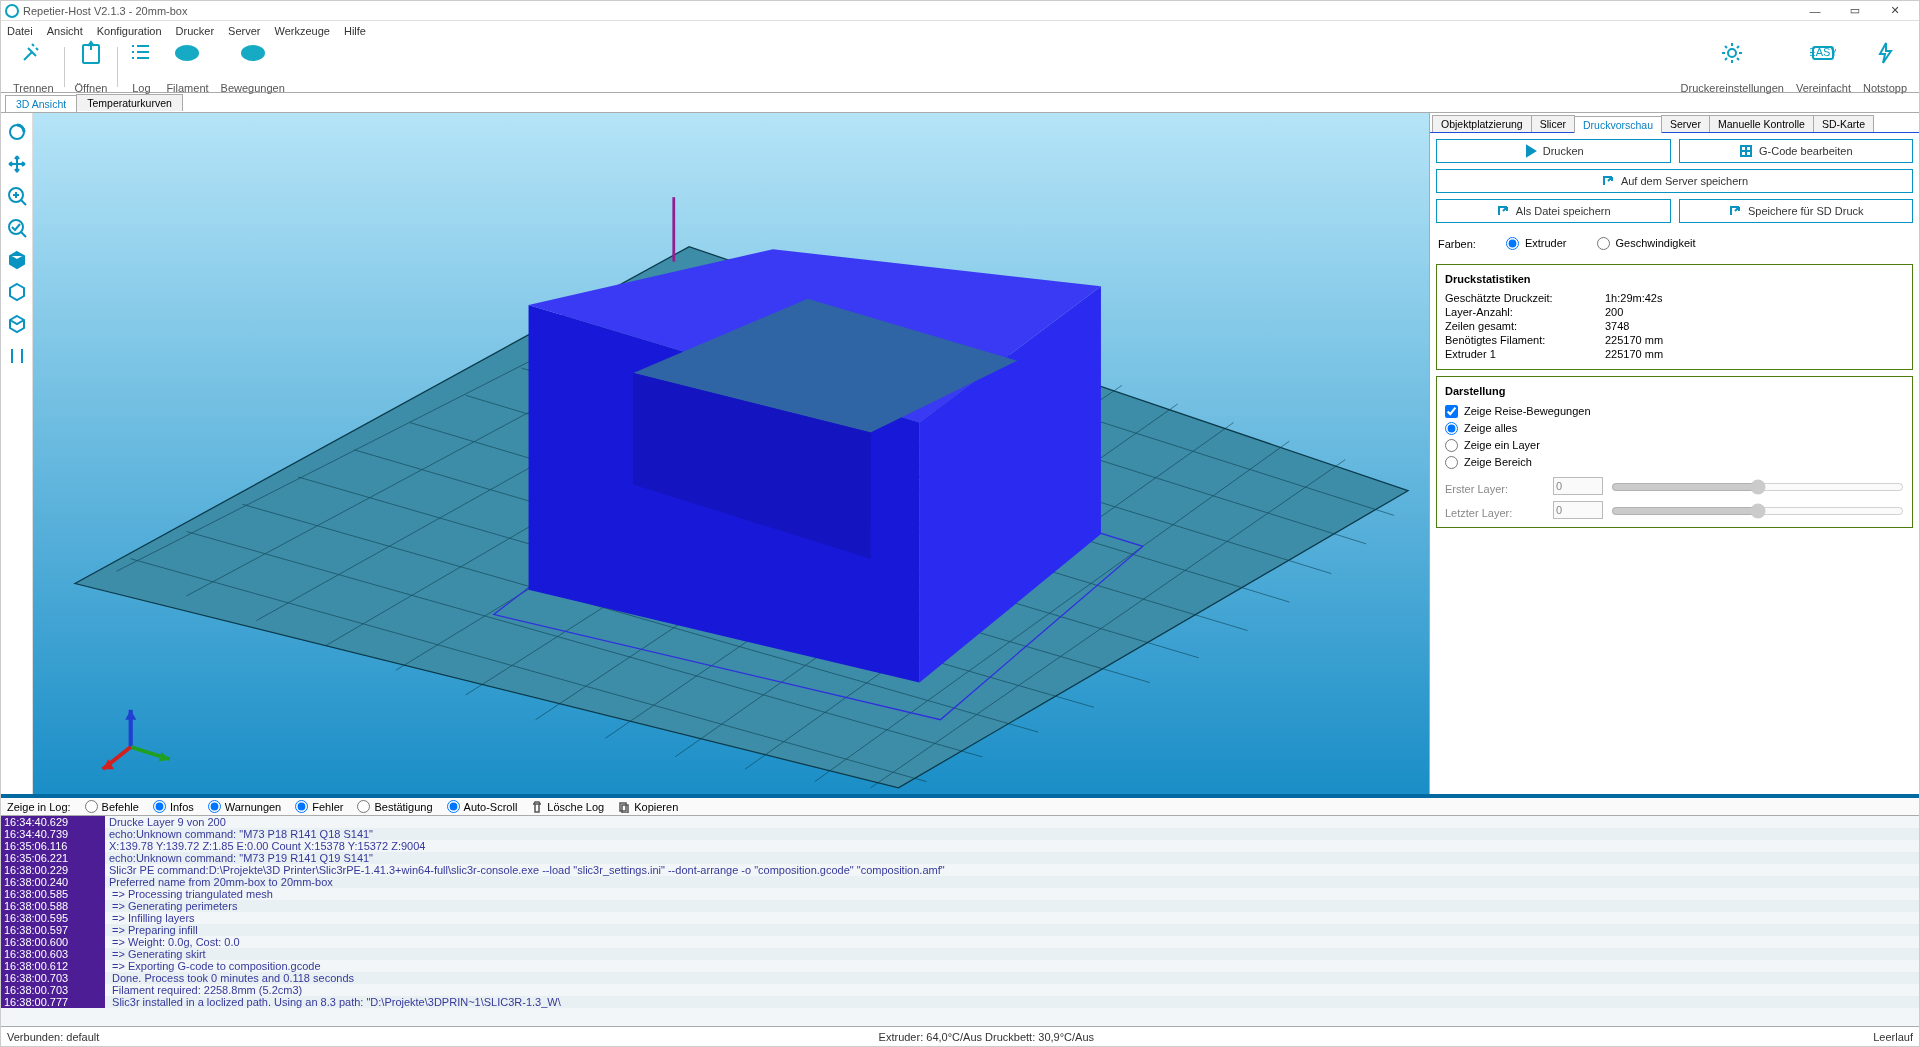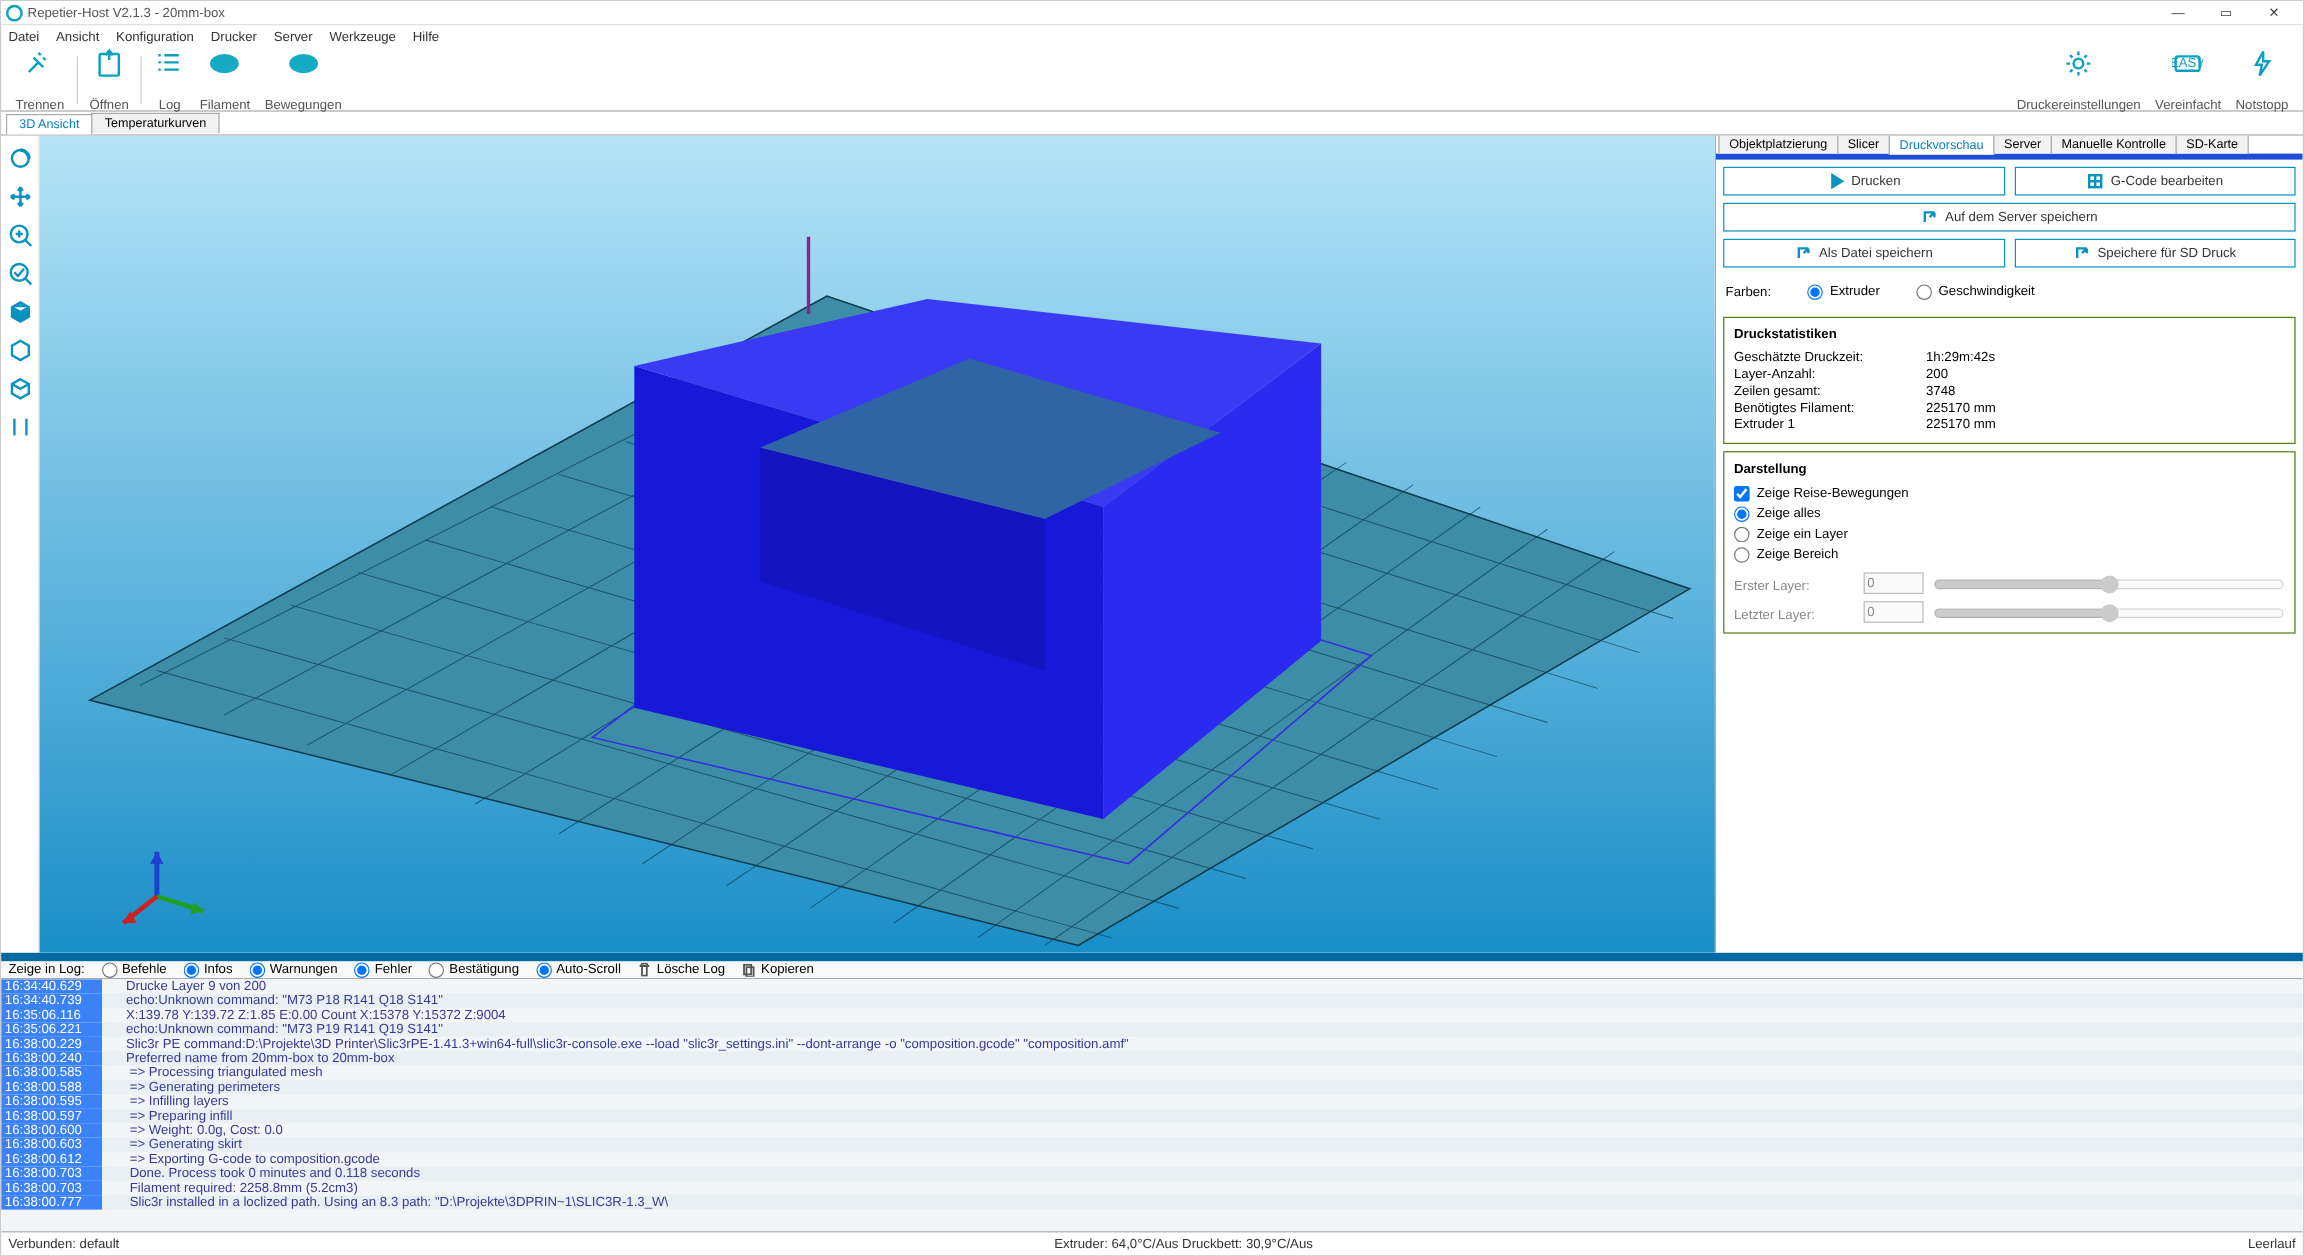--- a/index.html
+++ b/index.html
@@ -20,46 +20,46 @@
 .subtabs{height:20px;display:flex;align-items:center;padding-left:4px;border-bottom:1px solid #aaa}
 .subtab{padding:2px 10px;border:1px solid #aaa;border-bottom:none;background:#f2f2f2;margin-right:-1px;cursor:pointer;font-size:10.5px}
 .subtab.active{background:#fff;color:#0a80c0;position:relative;top:1px}
 .mainrow{flex:1;display:flex;overflow:hidden}
 .leftstrip{width:32px;background:#fff;border-right:1px solid #ddd;display:flex;flex-direction:column;align-items:center;gap:10px;padding-top:8px}
 .leftstrip svg{width:22px;height:22px;stroke:#0993c0;fill:none;stroke-width:2;cursor:pointer}
 .leftstrip .on{fill:#0993c0}
 .viewport{flex:1;background:linear-gradient(#b5e4f7,#1a8ec7);position:relative}
 .viewport svg{width:100%;height:100%}
 .rightpanel{width:490px;border-left:1px solid #aaa;display:flex;flex-direction:column;overflow:hidden}
-.rtabs{height:20px;display:flex;align-items:flex-end;border-bottom:5px solid #1d4ed8;padding-left:2px}
+.rtabs{height:20px;display:flex;align-items:flex-end;border-bottom:1px solid #1d4ed8;padding-left:2px}
 .rtab{padding:2px 8px;border:1px solid #aaa;border-bottom:none;background:#f2f2f2;margin-right:-1px;cursor:pointer;font-size:10.5px}
 .rtab.active{background:#fff;color:#0a80c0;position:relative;top:1px}
 .rbody{flex:1;padding:6px;overflow:auto}
 .btnrow{display:flex;gap:8px;margin-bottom:6px}
 .btnrow .btn{flex:1;height:24px;border:1px solid #0993c0;color:#333;display:flex;align-items:center;justify-content:center;gap:6px;cursor:pointer;background:#fff}
 .btnrow .btn svg{width:14px;height:14px;stroke:#0993c0;fill:none;stroke-width:2}
 .btn.full{width:100%}
 .radiorow{display:flex;align-items:center;gap:30px;padding:6px 2px}
 .group{border:1px solid #4d7c0f;margin-top:6px;padding:8px}
 .group h4{font-size:11px;font-weight:bold;margin-bottom:6px}
 .statrow{display:flex;padding:1px 0}
 .statrow .k{width:160px}
 .opt{display:flex;align-items:flex-start;gap:6px;padding:2px 0}
 .layrow{display:flex;align-items:flex-end;gap:8px;margin-top:6px}
 .layrow .lbl{width:100px;color:#888}
 .layrow input[type=number]{width:50px;height:18px;border:1px solid #bbb;padding:0 2px;color:#888}
 .layrow input[type=range]{flex:1;accent-color:#888}
-.logbar{height:22px;border-top:7px solid #0369a1;border-bottom:1px solid #aaa;display:flex;align-items:center;gap:14px;padding:0 6px;background:#fafafa}
+.logbar{height:22px;border-top:4px solid #0369a1;border-bottom:1px solid #aaa;display:flex;align-items:center;gap:14px;padding:0 6px;background:#fafafa}
 .logbar .seg{display:flex;align-items:center;gap:4px;cursor:pointer}
 .logbar .seg input{margin:0}
 .logbar svg{width:12px;height:12px;stroke:#555;fill:none;stroke-width:1.5}
 .logarea{height:210px;overflow:auto;font-family:Consolas,monospace;font-size:11px;background:#f2f6f8}
 .logline{display:flex;white-space:pre}
 .logline:nth-child(even){background:#e9f0f3}
-.logline .ts{width:84px;background:#3b82f6;color:#fff;padding:0 3px;margin-right:20px;flex-shrink:0}
+.logline .ts{width:104px;background:#4c1d95;color:#fff;padding:0 3px;margin-right:4px;flex-shrink:0}
 .logline .msg{color:#35399a}
 .statusbar{height:20px;border-top:1px solid #aaa;display:flex;align-items:center;padding:0 6px;color:#333;font-size:10.5px}
 .statusbar .spacer{flex:1}
 </style>
 </head>
 <body>
 
 <div class="window">
  <div class="titlebar">
   <div class="icon"></div>

